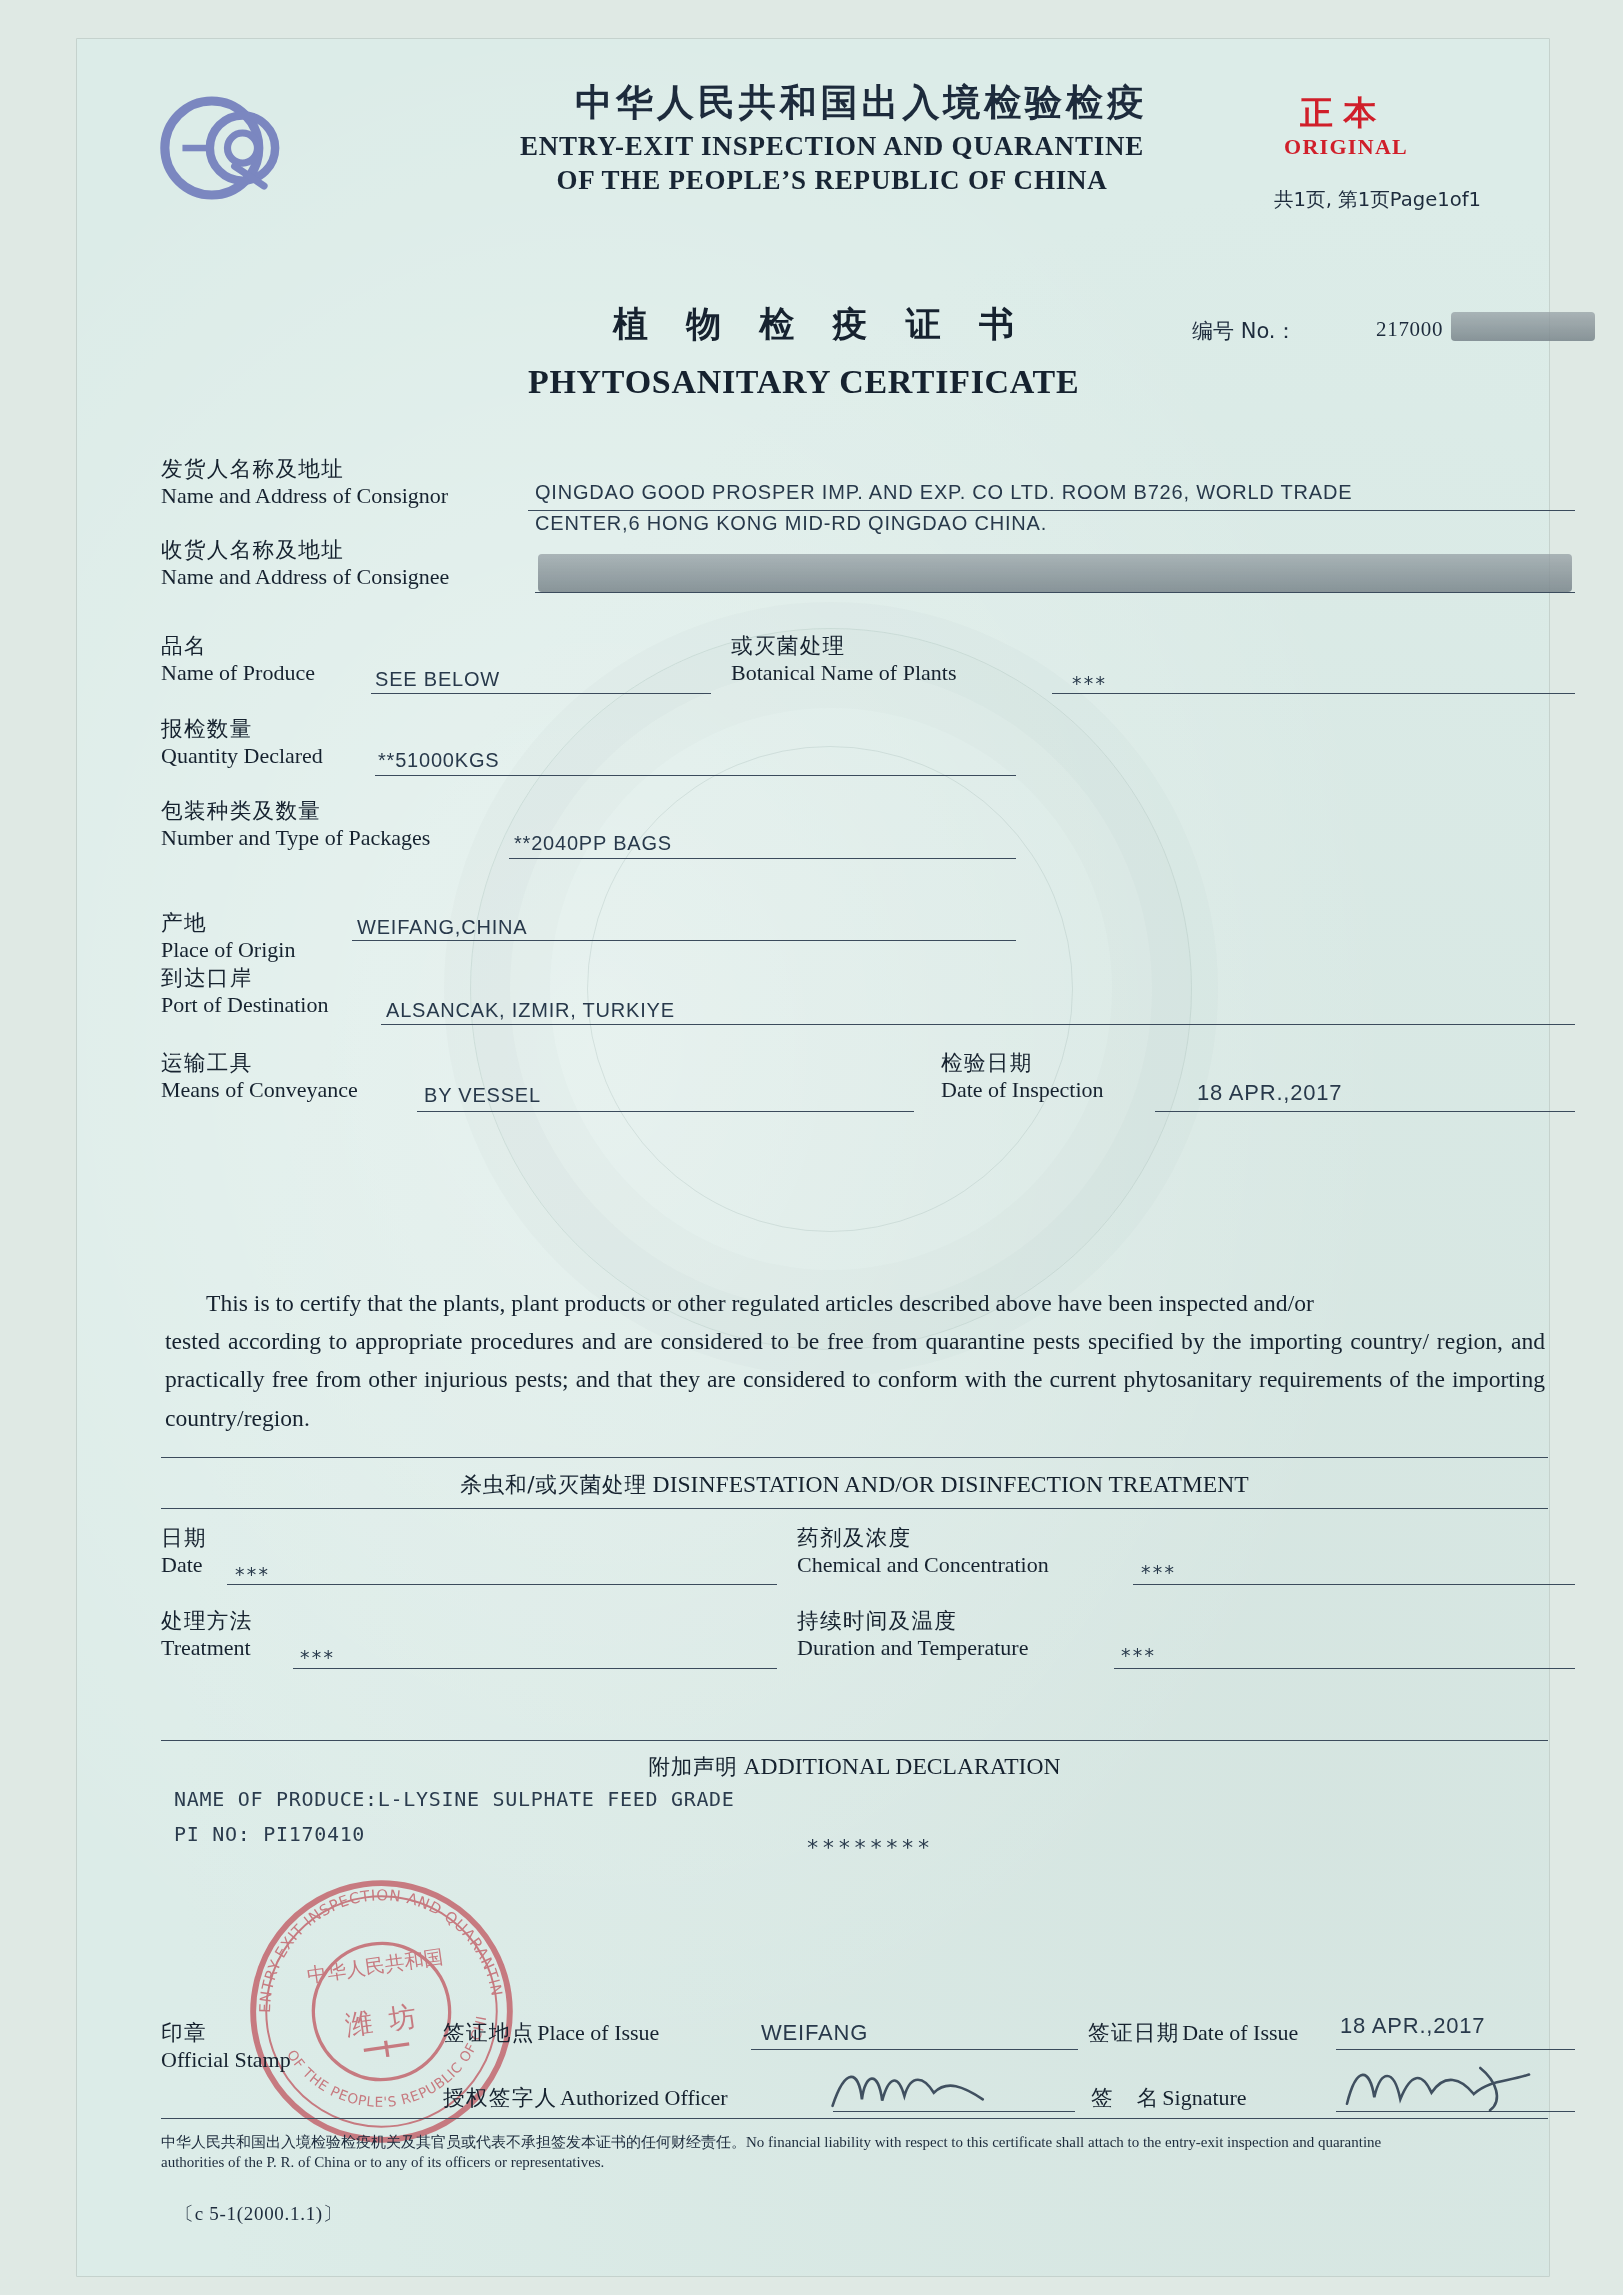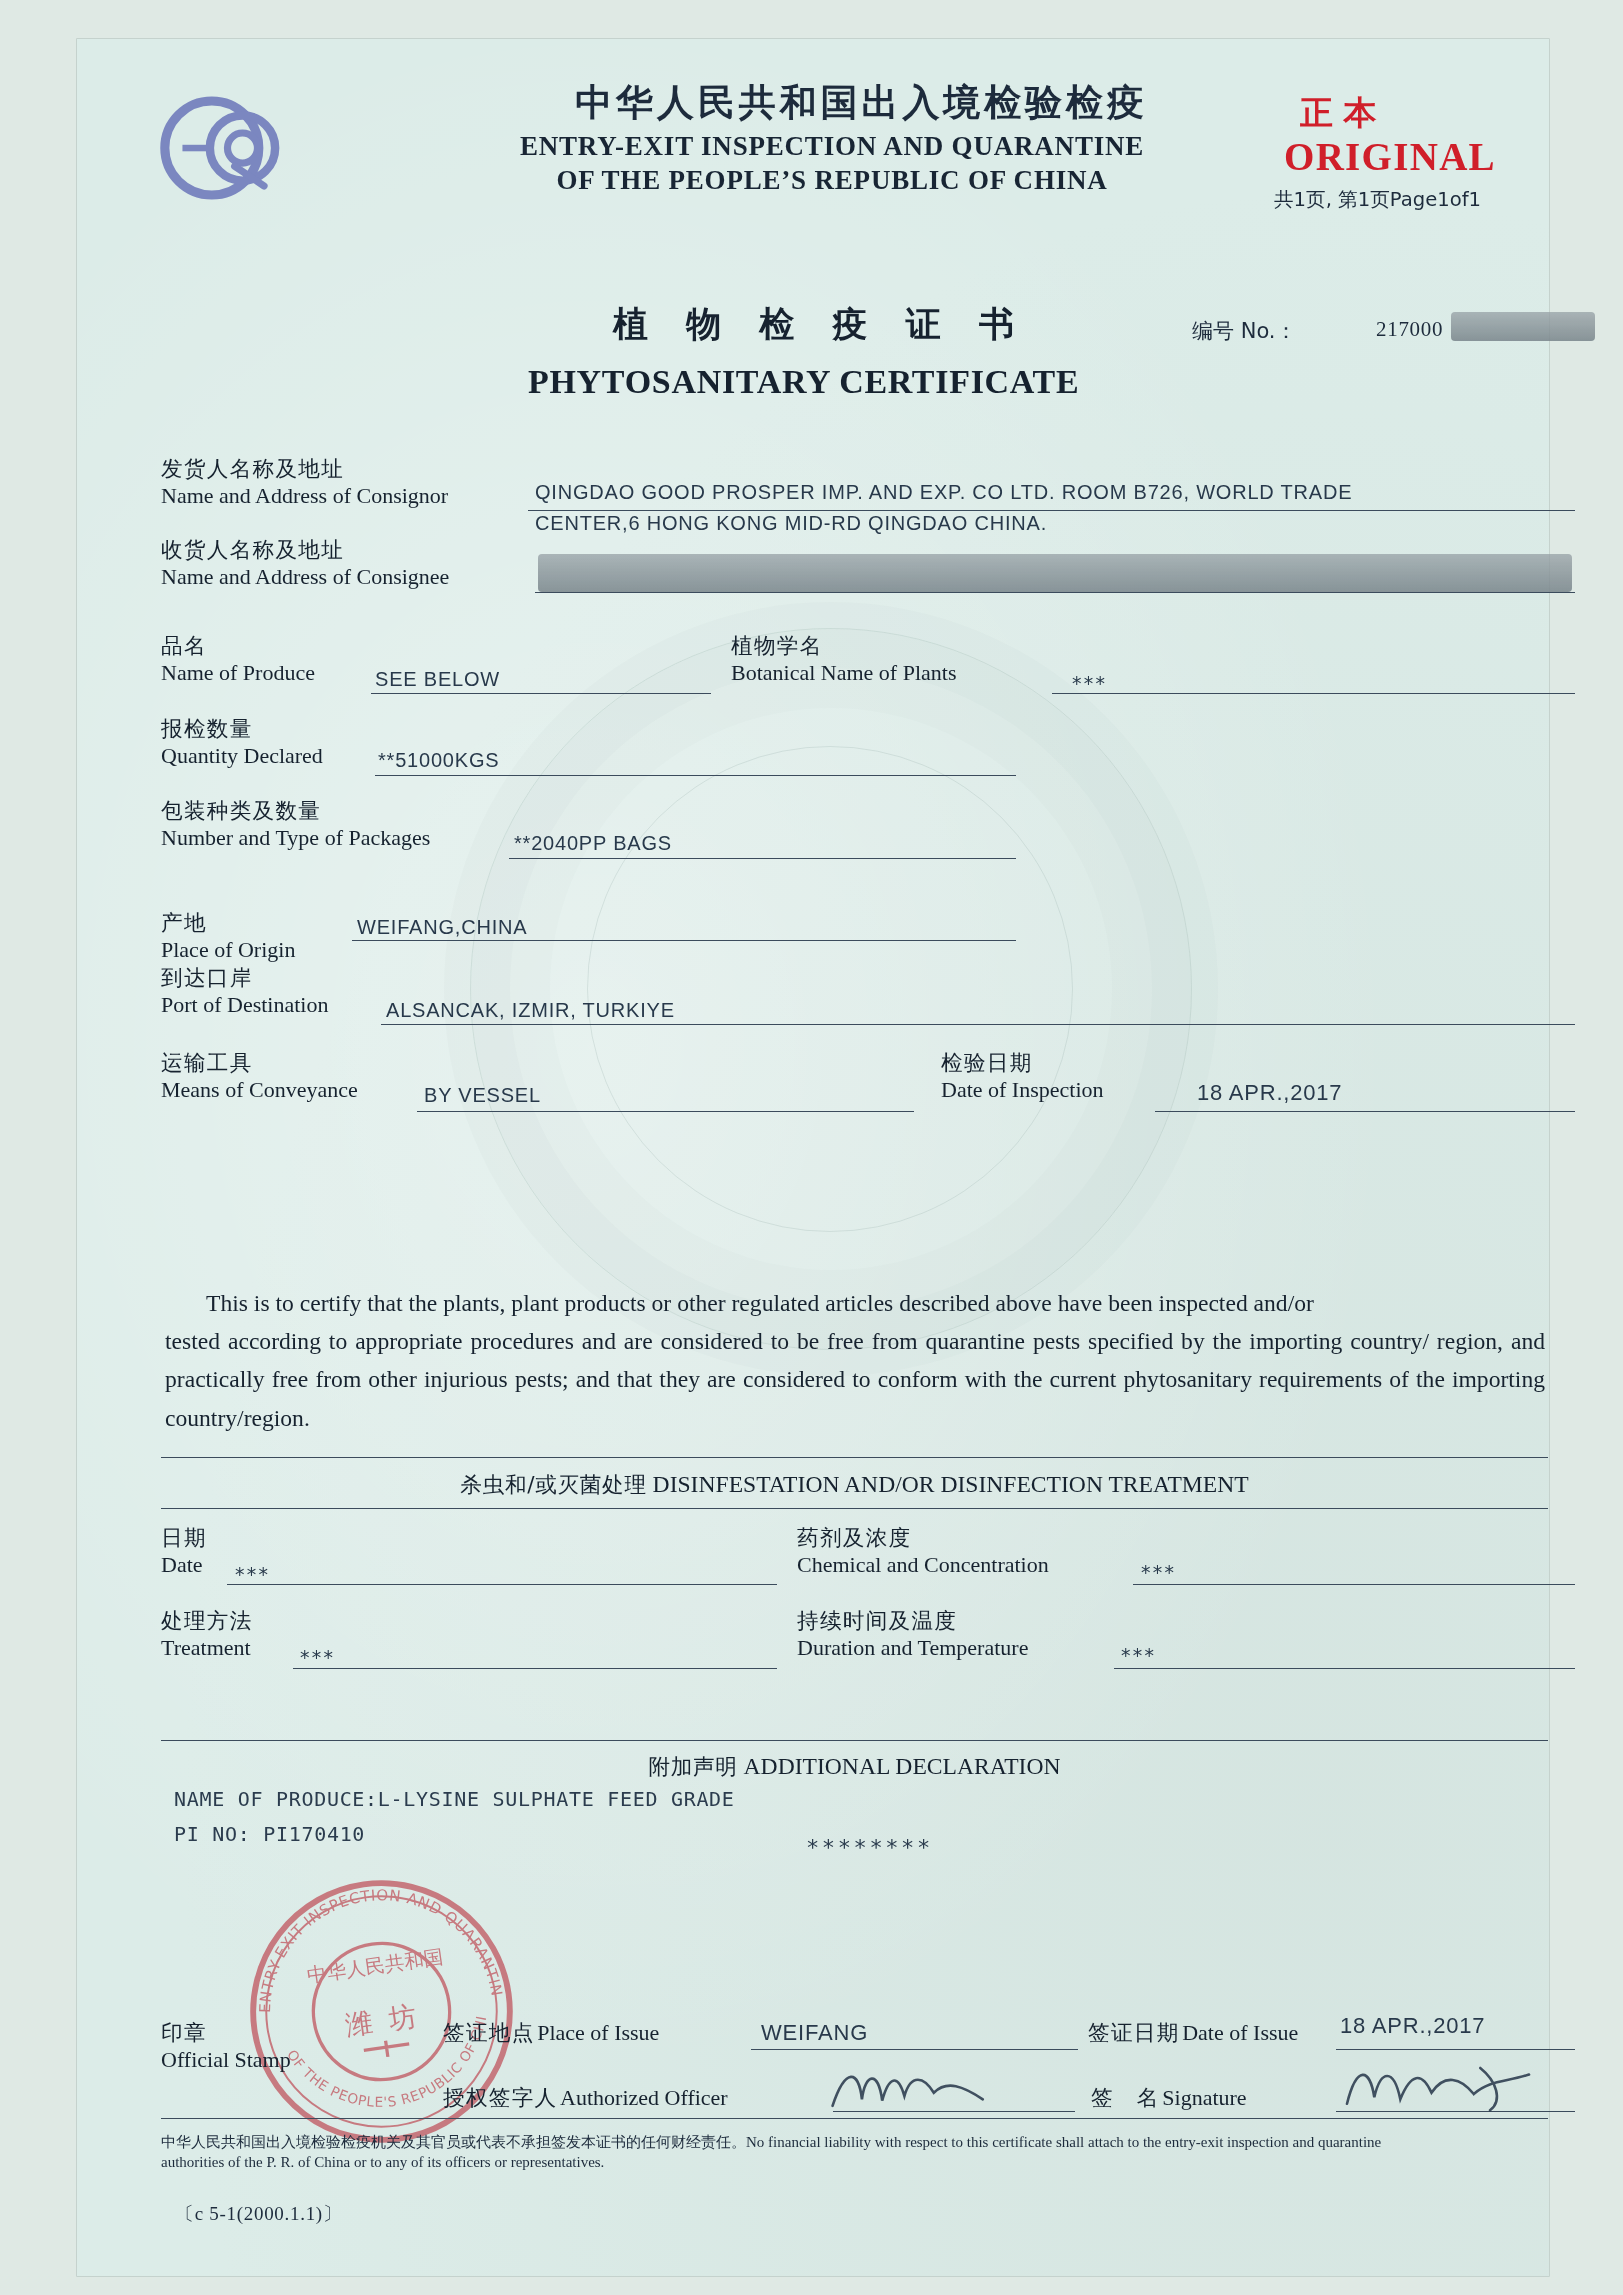--- a/index.html
+++ b/index.html
@@ -105,21 +105,21 @@
     font-weight: bold;
     font-size: 33px;
     letter-spacing: 10.5px;
     color: #d01f2a;
   }
   .original-en {
     position: absolute;
     left: 1207px;
     top: 95px;
     font-weight: bold;
-    font-size: 39px;
+    font-size: 22px;
     letter-spacing: 1.3px;
     color: #d01f2a;
   }
   .pageinfo {
     position: absolute;
     left: 1197px;
     top: 147px;
     font-family: "DejaVu Sans", sans-serif;
     font-size: 19.6px;
     color: #1d2b3c;
@@ -430,21 +430,21 @@
       <div class="redact" style="left:461px; top:515px; width:1034px; height:38px;"></div>
 
       <div class="lbl" style="left:84px; top:594px;">
         <span class="cn">品名</span>
         <span class="en">Name of Produce</span>
       </div>
       <div class="rule" style="left:294px; top:654px; width:340px;"></div>
       <div class="val typed" style="left:298px; top:629px;">SEE BELOW</div>
 
       <div class="lbl" style="left:654px; top:594px;">
-        <span class="cn">植物学名</span>
+        <span class="cn">或灭菌处理</span>
         <span class="en">Botanical Name of Plants</span>
       </div>
       <div class="rule" style="left:975px; top:654px; width:523px;"></div>
       <div class="val mono" style="left:994px; top:633px;">***</div>
 
       <div class="lbl" style="left:84px; top:677px;">
         <span class="cn">报检数量</span>
         <span class="en">Quantity Declared</span>
       </div>
       <div class="rule" style="left:298px; top:736px; width:641px;"></div>

